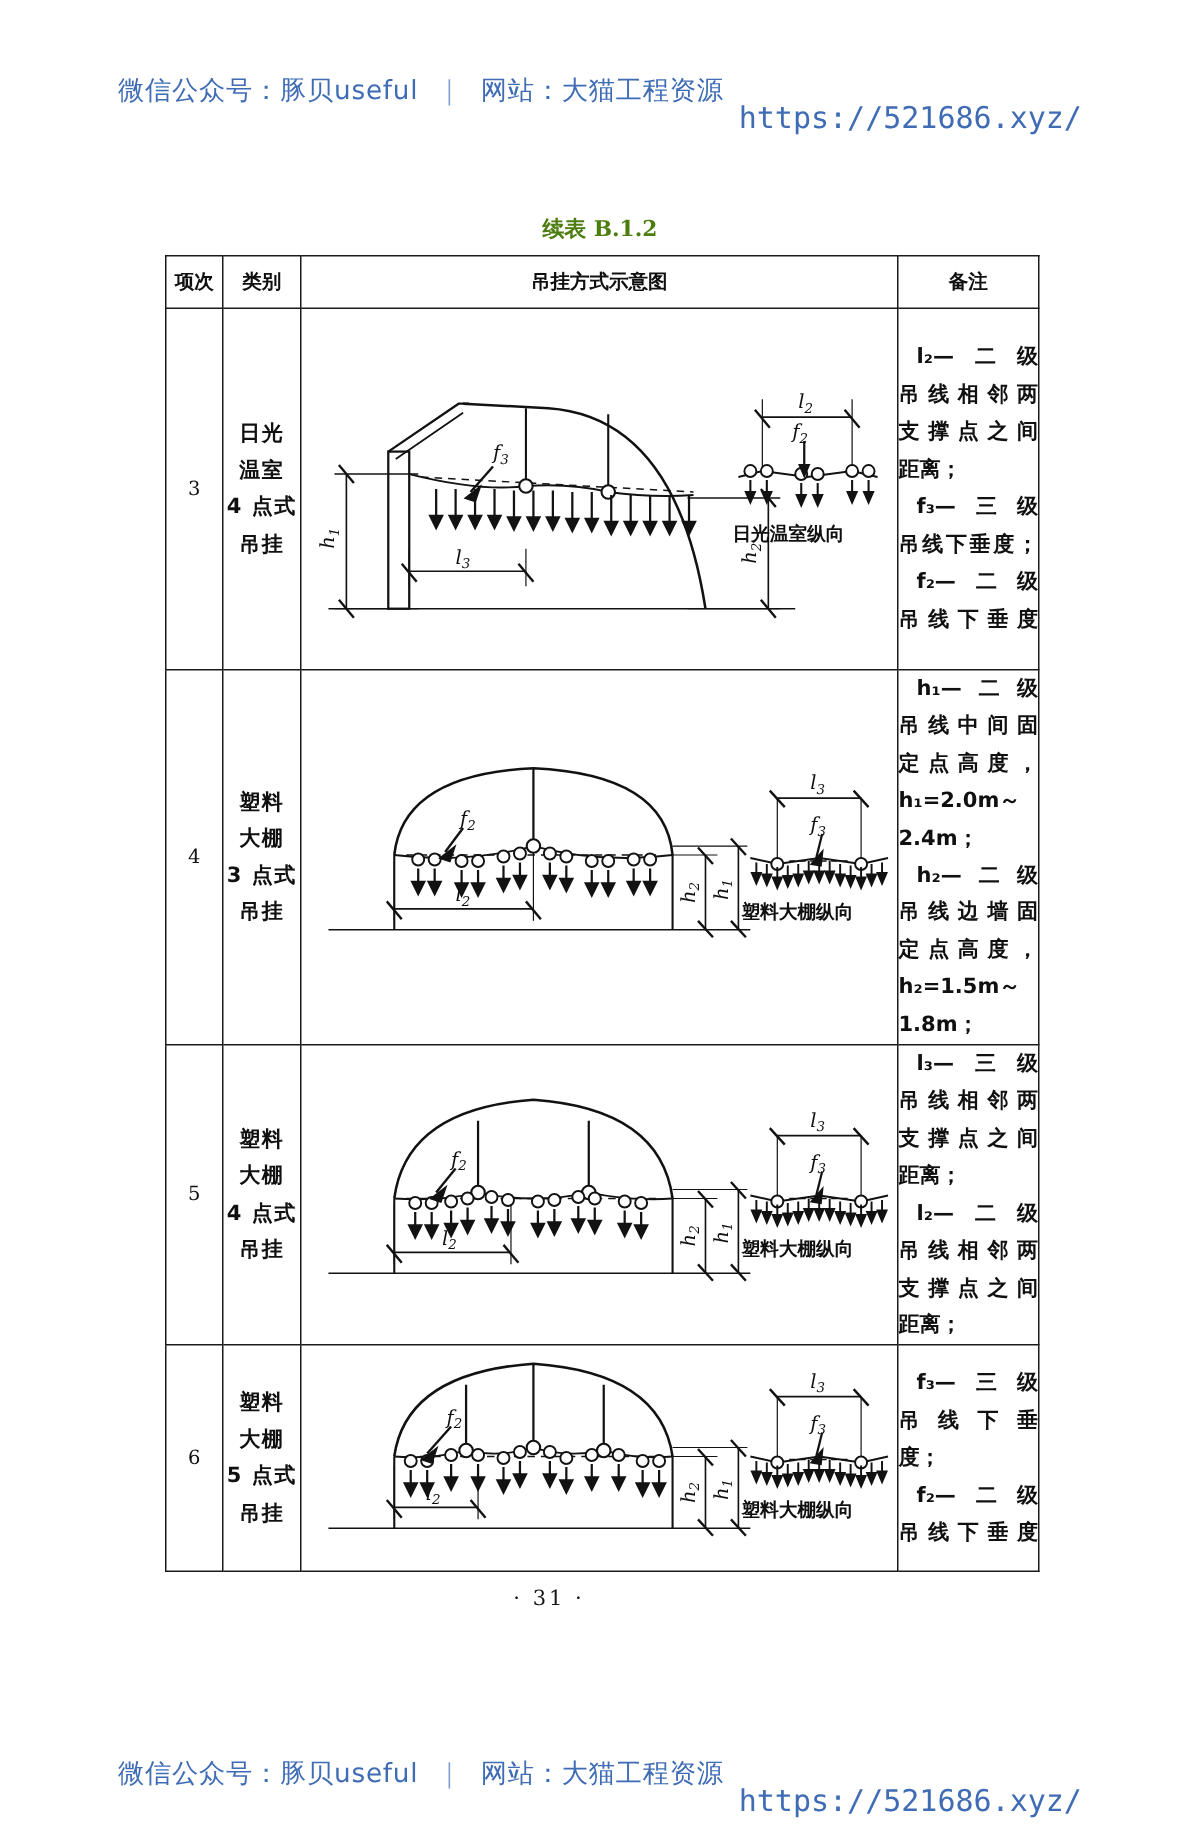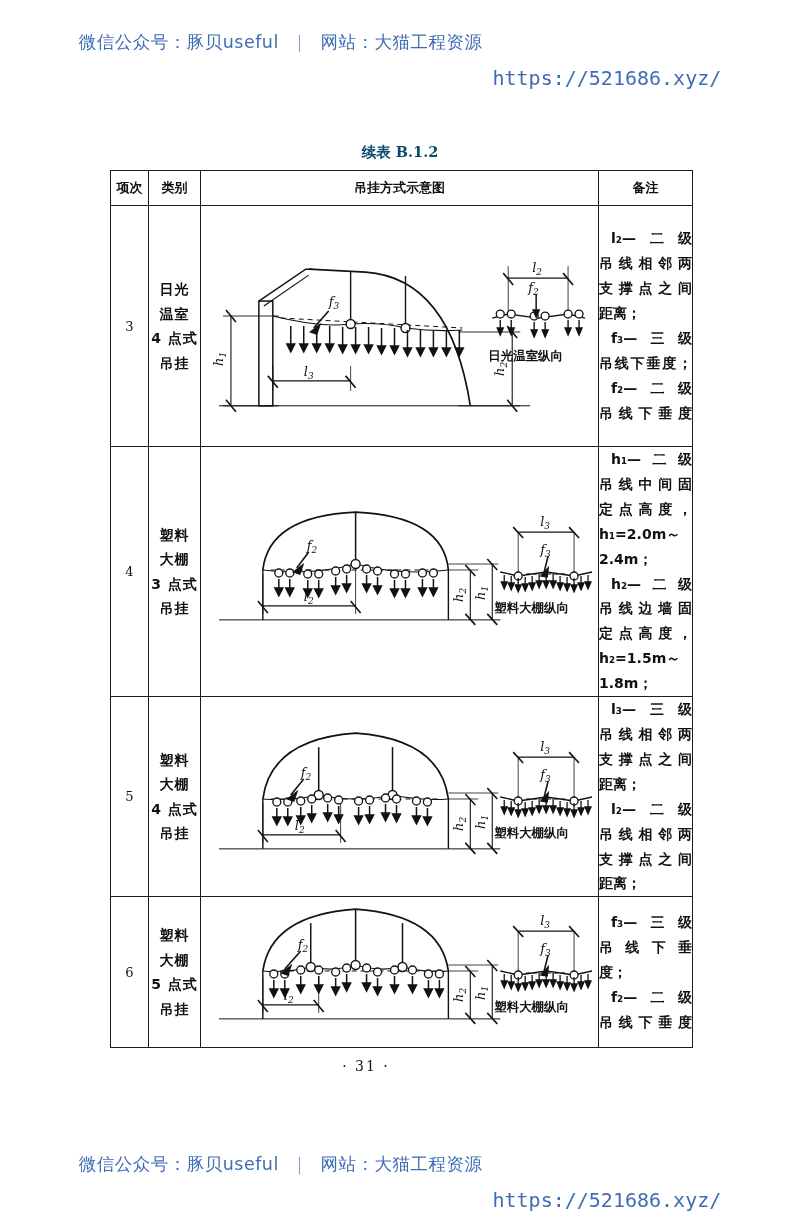--- a/index.html
+++ b/index.html
@@ -14,21 +14,21 @@
     font-family: "DejaVu Sans", "Liberation Sans", sans-serif;
     overflow: hidden;
   }
 
   
   .banner {
     position: absolute;
     left: 0; right: 0;
     display: flex;
     justify-content: center;
-    align-items: flex-start;
+    align-items: center;
     gap: 10px;
     color: #3f6cb5;
     font-size: 17.5px;
     letter-spacing: .5px;
     white-space: nowrap;
   }
   .banner-top { top: 30px; }
   .banner-bottom { top: 1152px; }
   .banner .sep {
     color: #7f9ed0;
@@ -44,21 +44,21 @@
 
   
   .page-title {
     position: absolute;
     top: 143px;
     left: 0; right: 0;
     text-align: center;
     font-family: "DejaVu Serif", "Liberation Serif", serif;
     font-weight: bold;
     font-size: 14.5px;
-    color: #0c4a6e;
+    color: #4d7c0f;
   }
 
   table.main {
     position: absolute;
     left: 110px;
     top: 170px;
     width: 582px;
     border-collapse: collapse;
     table-layout: fixed;
   }

